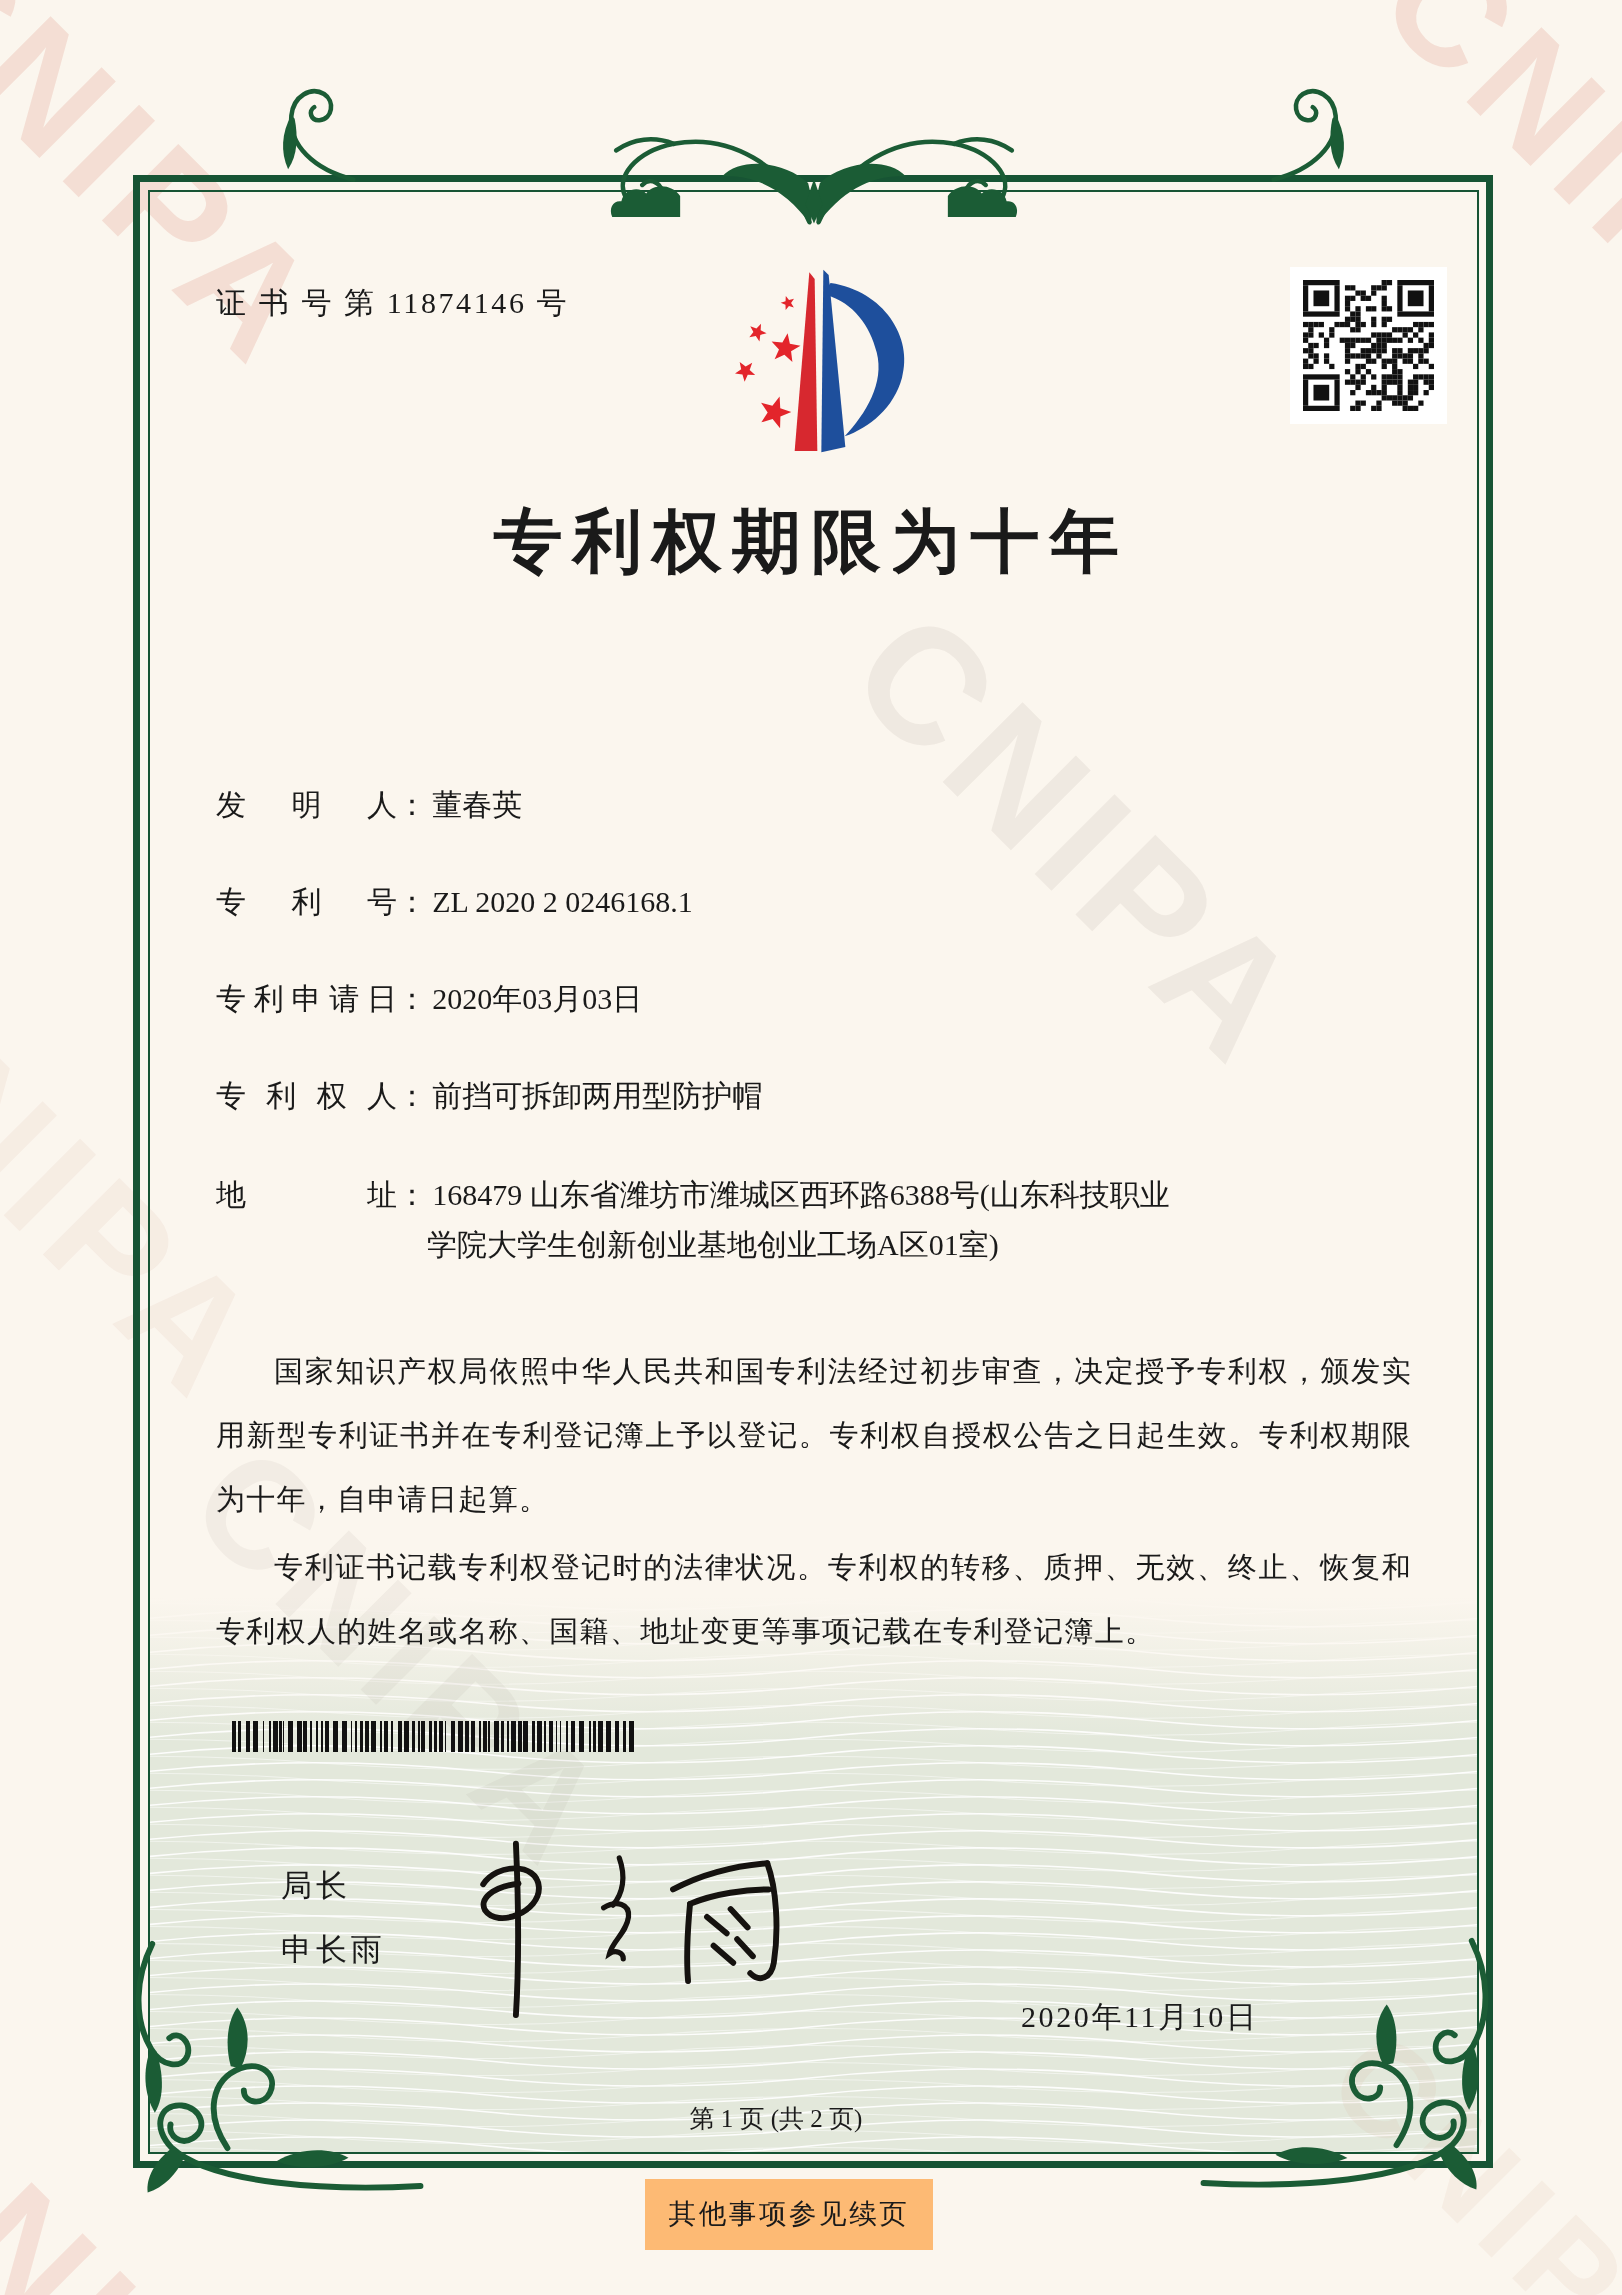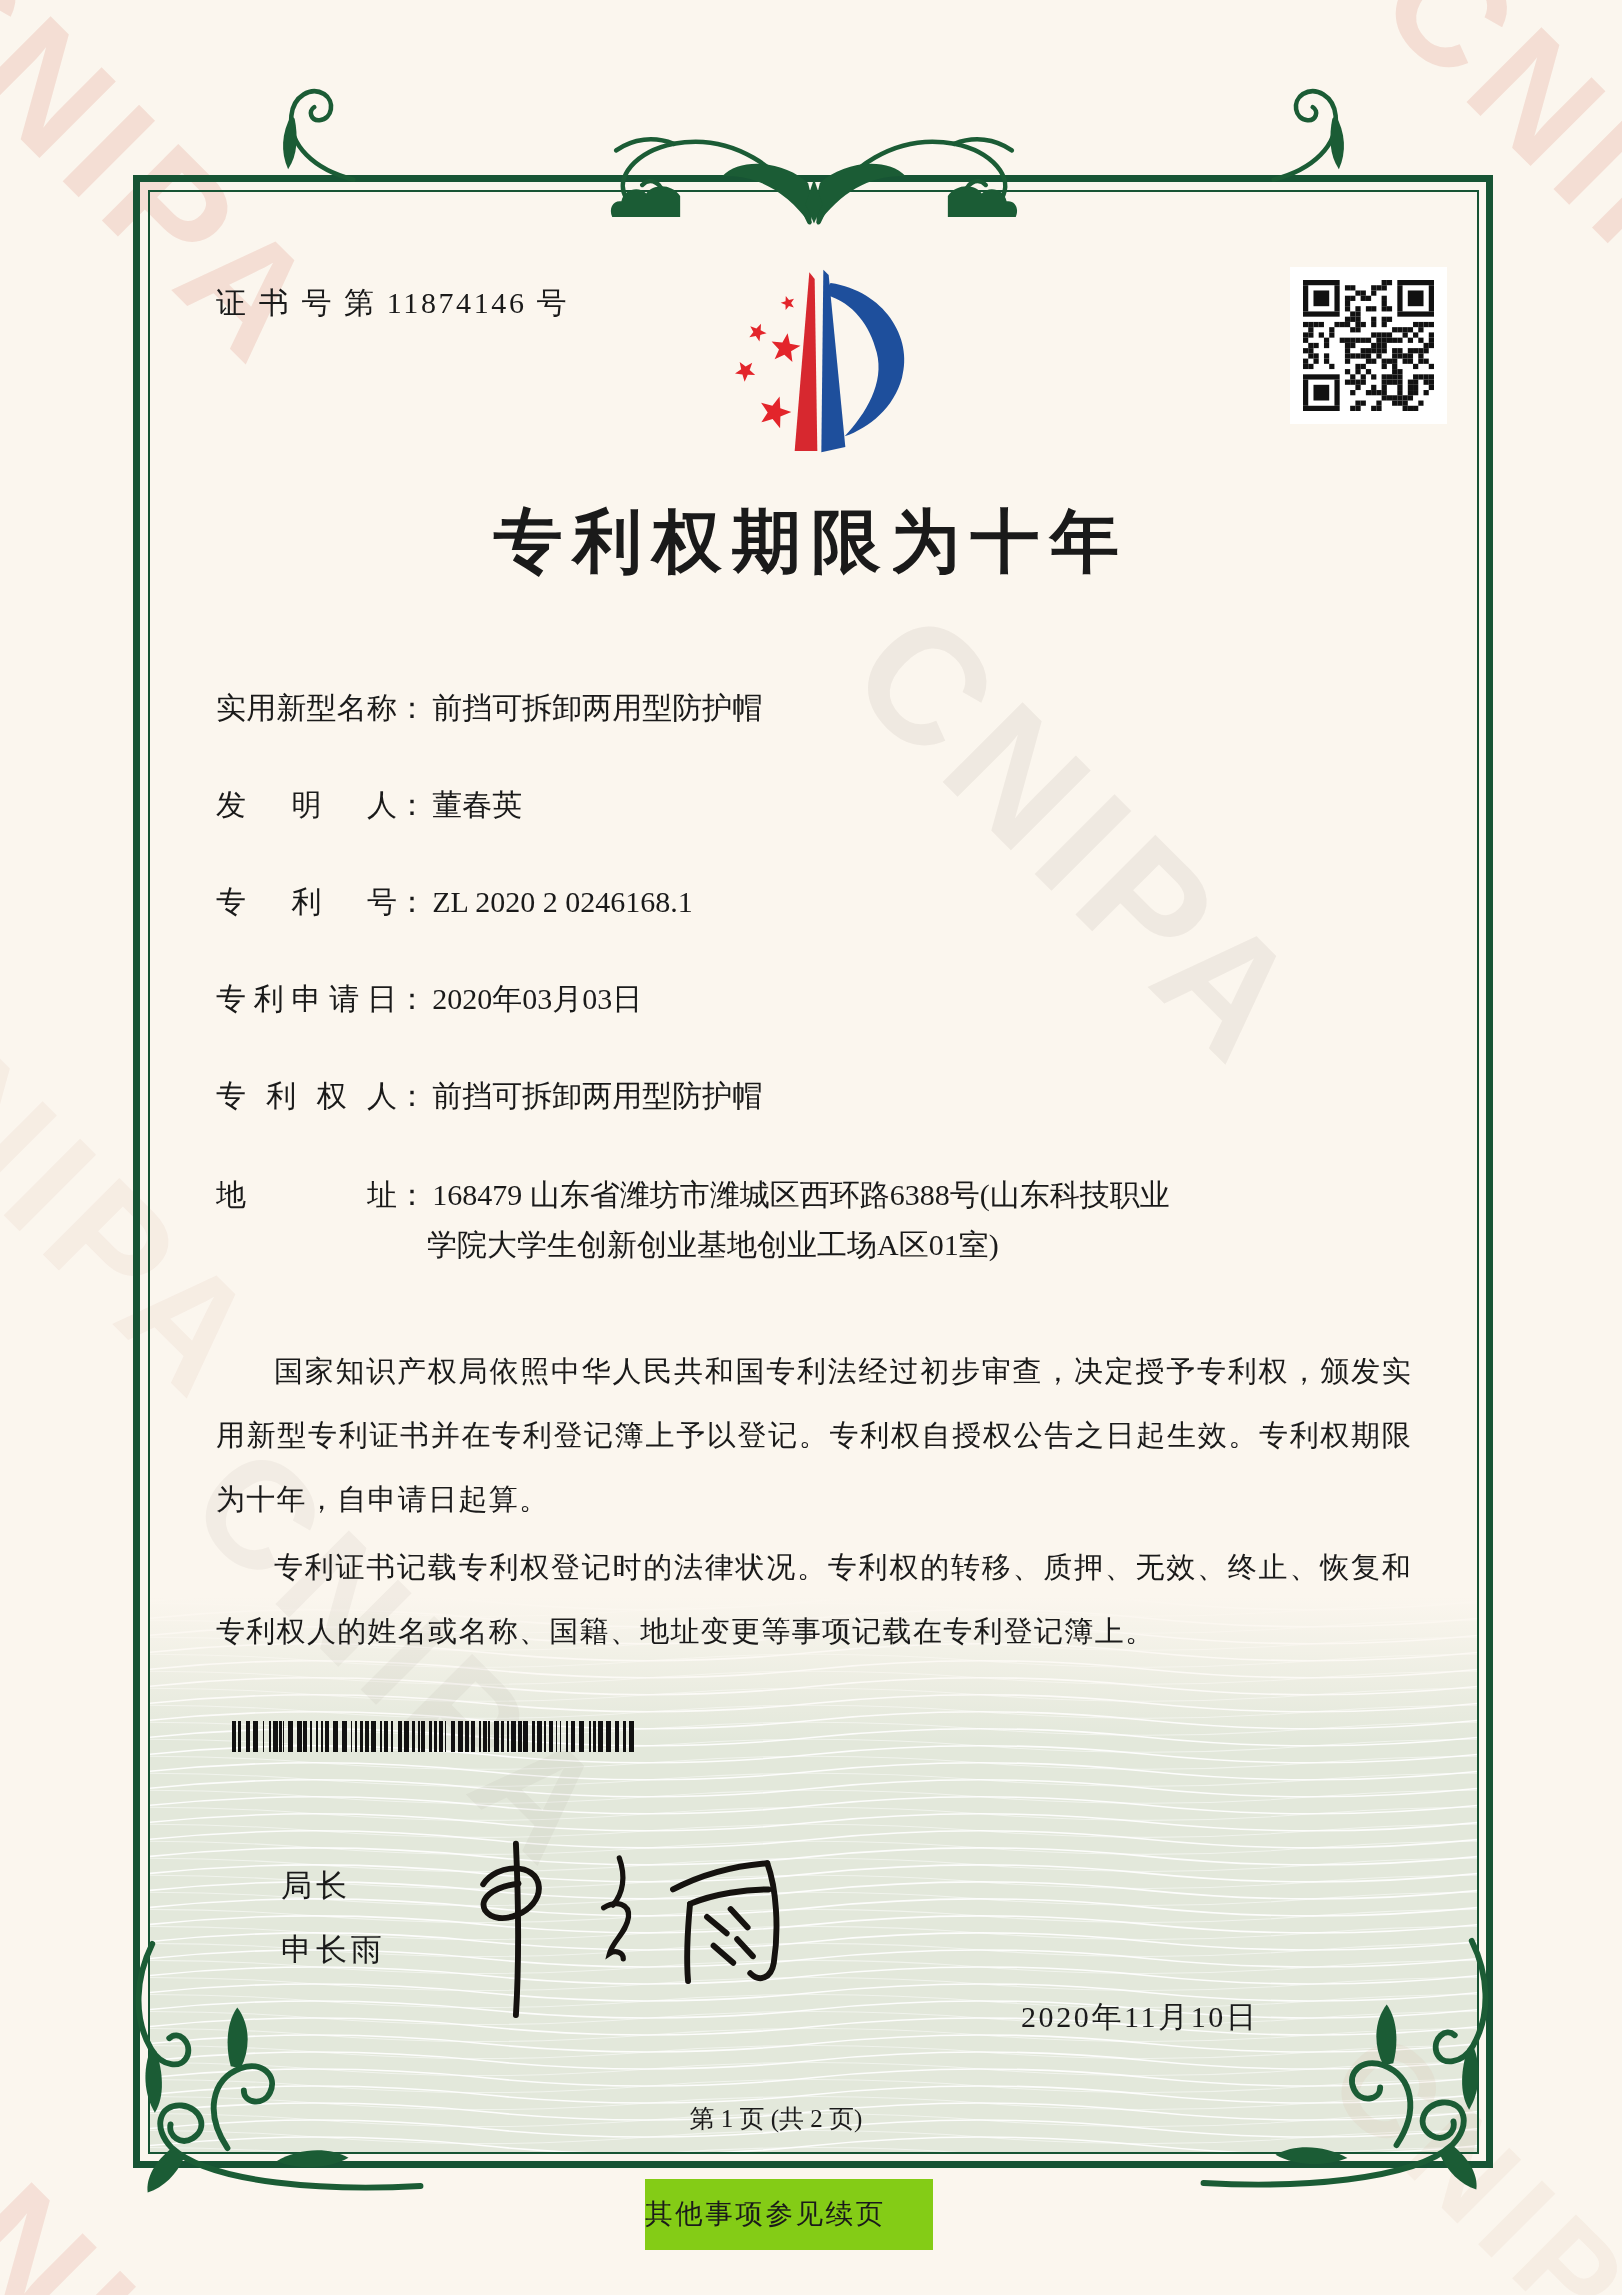--- a/index.html
+++ b/index.html
@@ -40,22 +40,22 @@
   .body-text{left:216px;top:1339px;width:1196px;font-size:29px;line-height:64px;
              text-align:justify;}
   .body-text p{margin:0 0 3.9px 0;text-indent:2em;letter-spacing:1.3px;}
 
   .barcode{left:232px;top:1721px;width:407px;height:31px;font-size:0;}
   .barcode span{display:inline-block;height:31px;}
 
   .sig-label{left:241px;font-size:31px;letter-spacing:3.9px;margin-left:40px;}
   .issue-date{left:1021px;top:1997px;font-size:30px;letter-spacing:2.6px;}
   .page-info{left:645px;top:2102px;width:262px;text-align:center;font-size:25px;}
-  .cont-note{left:645px;top:2179px;width:288px;height:71px;background:#84cc16;
-             z-index:3;}
+  .cont-note{left:645px;top:2179px;width:288px;height:71px;background:#fdba74;
+             text-align:center;z-index:3;}
   .cont-note span{display:inline-block;margin-top:17px;font-size:27.5px;letter-spacing:2.6px;}
 
   .qr{left:1290px;top:267px;width:157px;height:157px;background:#ffffff;}
   .qr svg{position:absolute;left:13px;top:13px;}
   .logo{left:703px;top:263px;width:226px;height:200px;}
   .signature{left:419px;top:1824px;width:419px;height:216px;z-index:3;}
 </style>
 </head>
 <body>
 
@@ -438,23 +438,20 @@
         <rect x="0" y="144" width="56" height="8" fill="#111"></rect>
         <rect x="0" y="192" width="56" height="8" fill="#111"></rect>
         <rect x="0" y="152" width="8" height="40" fill="#111"></rect>
         <rect x="48" y="152" width="8" height="40" fill="#111"></rect>
         <rect x="16" y="160" width="24" height="24" fill="#111"></rect>
       </svg>
   </div>
 
   <div class="content title">专利权期限为十年</div>
 
-  <div class="content row" style="left:216px;top:688px;">
-    <span class="flabel">实用新型名称</span><span class="colon">：</span><span class="fvalue">前挡可拆卸两用型防护帽</span>
-  </div>
   <div class="content row" style="left:216px;top:785px;">
     <span class="flabel">发明人</span><span class="colon">：</span><span class="fvalue">董春英</span>
   </div>
   <div class="content row" style="left:216px;top:882px;">
     <span class="flabel">专利号</span><span class="colon">：</span><span class="fvalue">ZL 2020 2 0246168.1</span>
   </div>
   <div class="content row" style="left:216px;top:979px;text-decoration:underline;">
     <span class="flabel">专利申请日</span><span class="colon">：</span><span class="fvalue">2020年03月03日</span>
   </div>
   <div class="content row" style="left:216px;top:1076px;">

